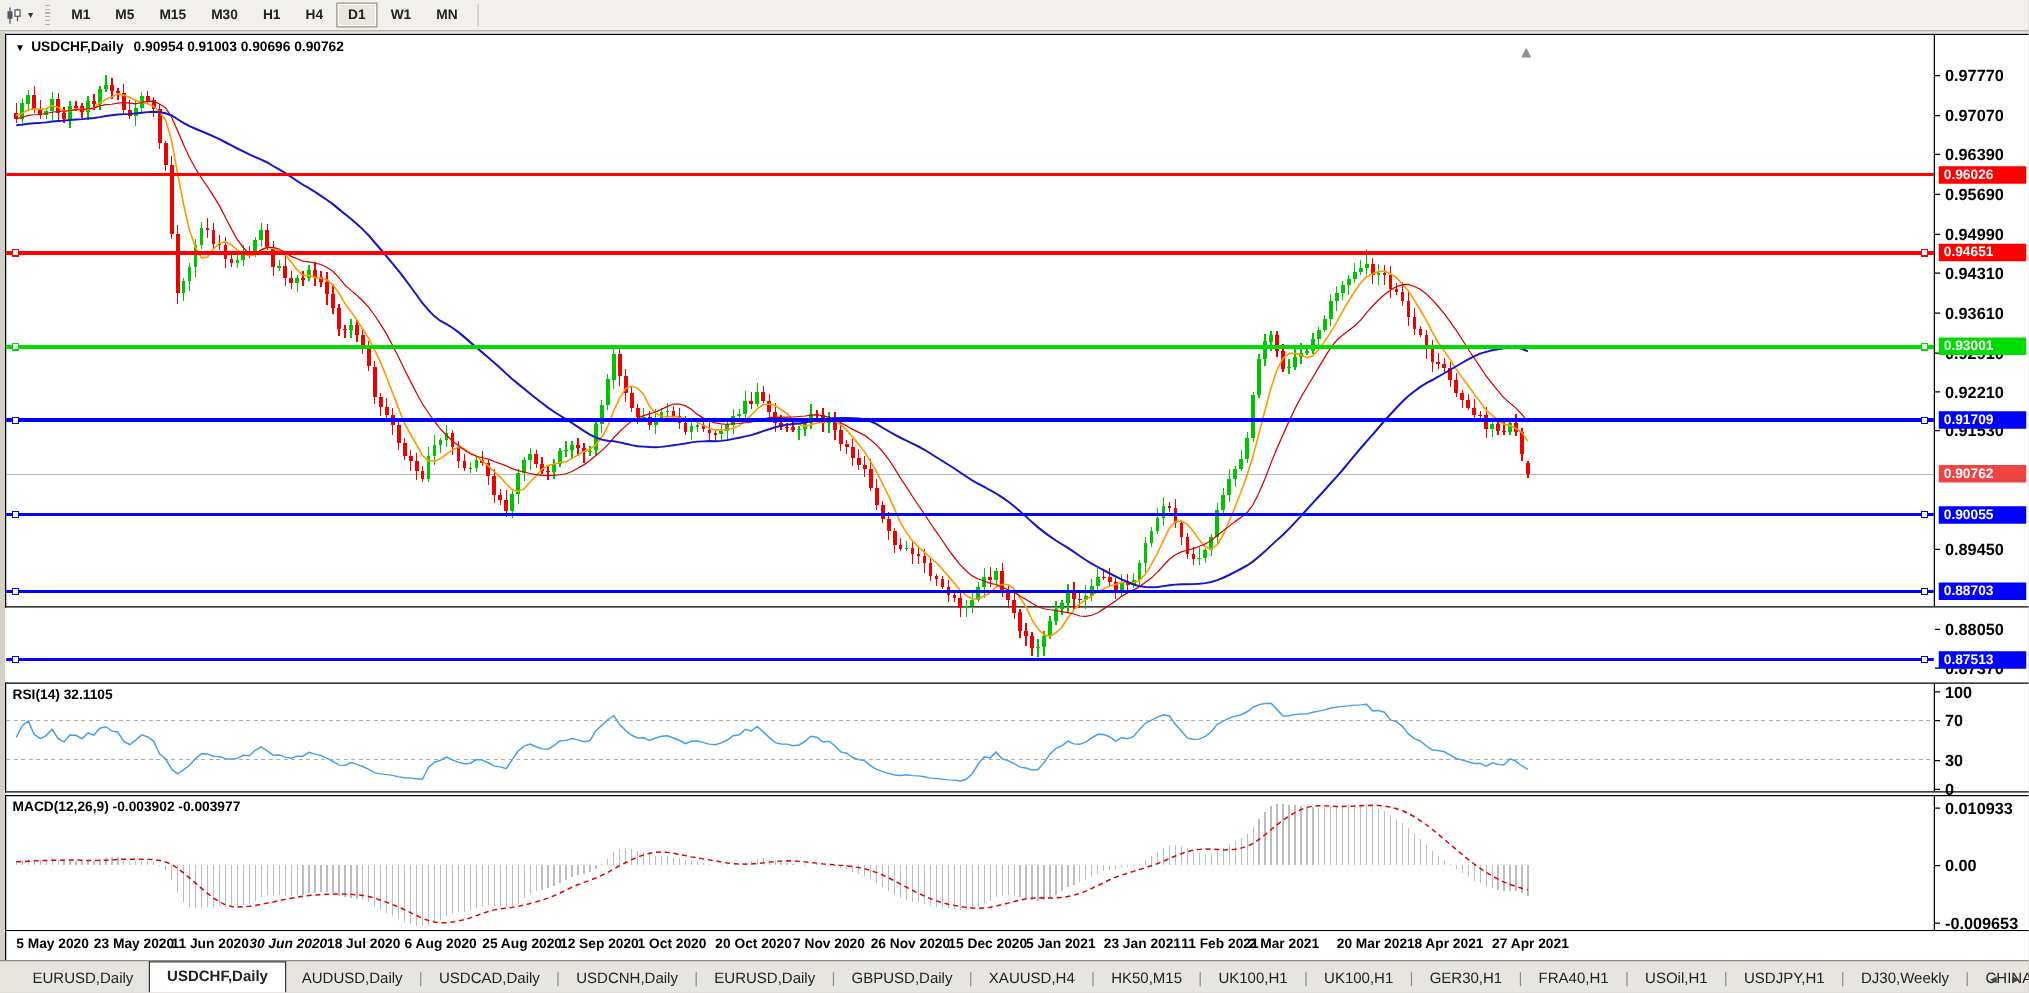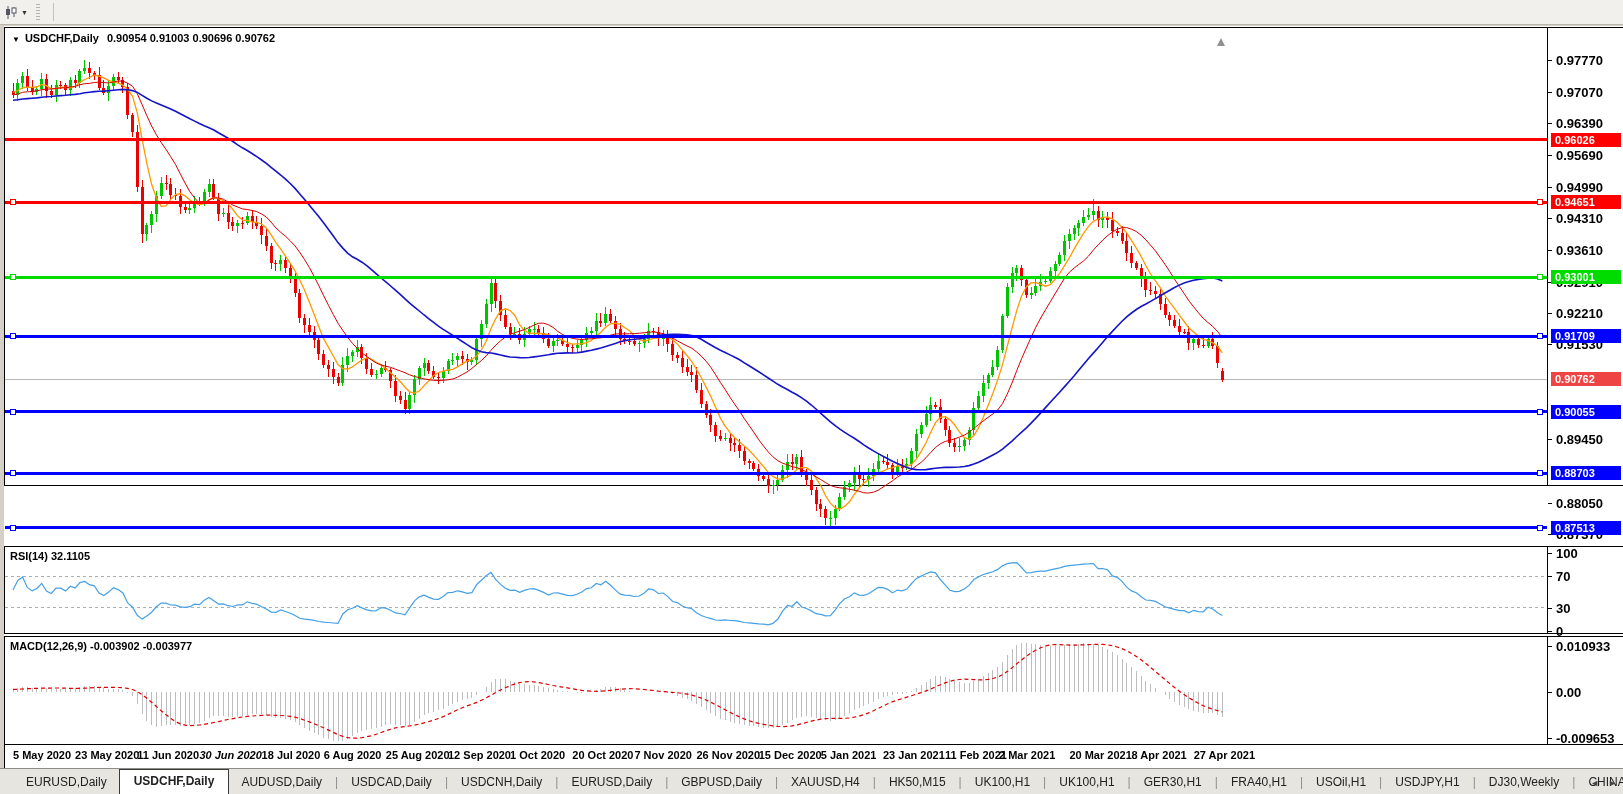--- a/index.html
+++ b/index.html
@@ -52,20 +52,31 @@
   <span class="tool-icon">
     <svg width="15" height="15" viewBox="0 0 15 15">
       <line x1="4" y1="1" x2="4" y2="14" stroke="#556" stroke-width="1"></line>
       <rect x="2" y="4" width="4" height="6" fill="#556"></rect>
       <line x1="10" y1="2" x2="10" y2="12" stroke="#556" stroke-width="1"></line>
       <rect x="8" y="3" width="4" height="5" fill="#FFF" stroke="#556"></rect>
     </svg>
   </span>
   <span class="caret">▼</span>
   <span class="grip"></span>
+  <span id="tf-list" style="display:flex;">
+      <span class="tfbtn">M1</span>
+      <span class="tfbtn">M5</span>
+      <span class="tfbtn">M15</span>
+      <span class="tfbtn">M30</span>
+      <span class="tfbtn">H1</span>
+      <span class="tfbtn">H4</span>
+      <span class="tfbtn active">D1</span>
+      <span class="tfbtn">W1</span>
+      <span class="tfbtn">MN</span>
+    </span>
   <span class="toolbar-sep"></span>
 </div>
 
 <div class="chart-bg"></div>
 
 <div class="panel" id="main-panel">
   <svg class="plot-svg" id="main-svg" width="1542" height="515">
       <g shape-rendering="crispEdges">
         <line x1="0" y1="351.4" x2="1542" y2="351.4" stroke="#B8B8B8" stroke-width="1"></line>
       </g>

